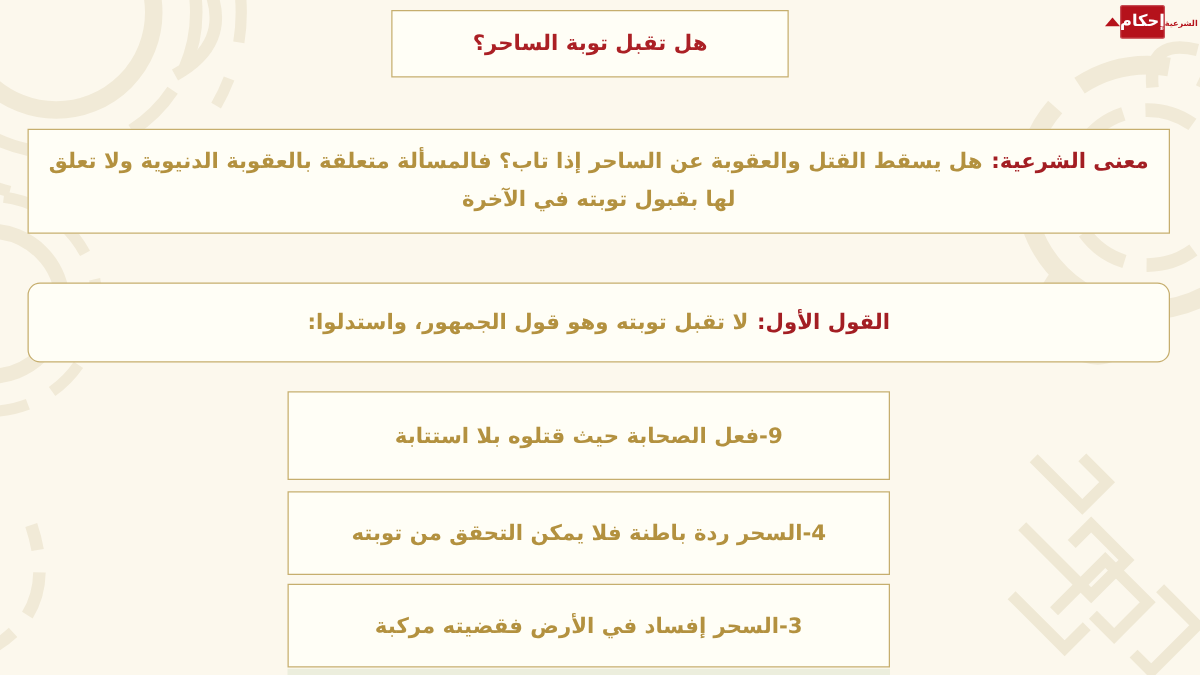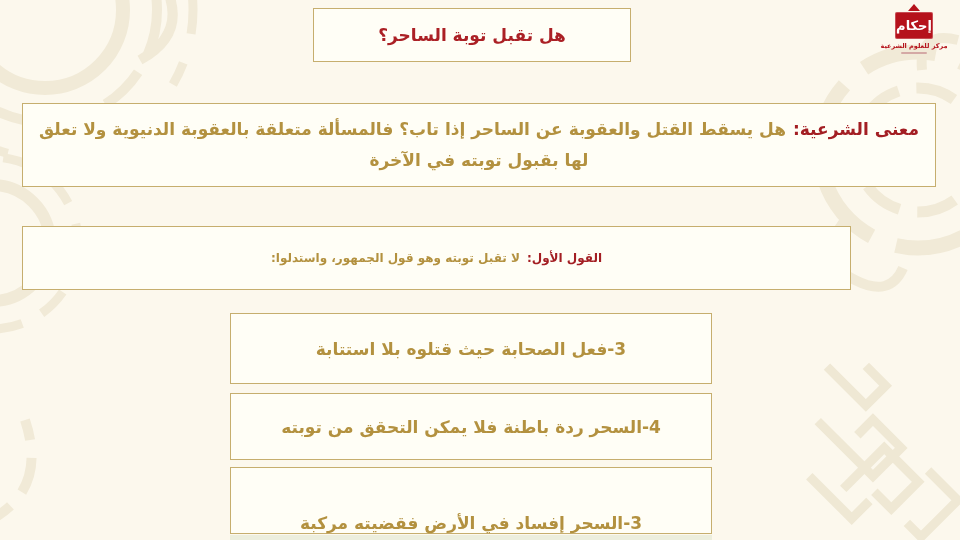--- a/index.html
+++ b/index.html
@@ -11,30 +11,30 @@
   .deco{position:absolute;left:0;top:0;z-index:0;pointer-events:none;}
   .box{
     position:absolute;z-index:1;box-sizing:border-box;
     background:#fffef6;border:1px solid #c6ae6e;
     display:flex;align-items:center;justify-content:center;
     text-align:center;direction:rtl;
     font-weight:bold;color:#b3913f;
   }
   .title-box{left:313px;top:8px;width:318px;height:54px;font-size:17px;color:#ab2025;}
   .meaning-box{left:22px;top:103px;width:914px;height:84px;font-size:17px;line-height:1.85;padding:0 16px;}
-  .opinion-box{left:22px;top:226px;width:829px;height:64px;font-size:12px;}
+  .opinion-box{left:22px;top:226px;width:914px;height:64px;font-size:17px;border-radius:10px;}
   .ev-box{left:230px;width:482px;font-size:17px;}
   .ev1{top:313px;height:71px;}
   .ev2{top:393px;height:67px;}
-  .ev3{top:467px;height:67px;align-items:flex-end;}
+  .ev3{top:467px;height:67px;}
   .red-label{color:#a31e23;margin-left:7px;}
   .bottom-strip{position:absolute;left:230px;top:535px;width:482px;height:5px;background:#eceedd;z-index:1;}
   
   .logo{position:absolute;left:884px;top:4px;width:60px;z-index:2;
-        display:flex;flex-direction:column;align-items:center;}
+        display:flex;flex-direction:row;align-items:center;}
   .logo-dome{width:0;height:0;border-left:6px solid transparent;border-right:6px solid transparent;
              border-bottom:7px solid #b5121b;margin-bottom:1px;}
   .logo-square{width:38px;height:27px;background:#b5121b;color:#ffffff;
                display:flex;align-items:center;justify-content:center;
                font-size:13px;font-weight:bold;border-radius:2px;direction:rtl;
                box-shadow:inset 0 0 0 1px rgba(255,255,255,.25);}
   .logo-subtitle{color:#b5121b;font-size:6.5px;font-weight:bold;margin-top:3px;
                  direction:rtl;white-space:nowrap;}
   .logo-rule{width:26px;height:2px;background:#d4a9a5;margin-top:2px;border-radius:1px;}
 </style>
@@ -90,21 +90,21 @@
     </div>
   </div>
 
   <div class="box opinion-box">
     <div>
       <span class="red-label">القول الأول:</span><span>لا تقبل توبته وهو قول الجمهور، واستدلوا:</span>
     </div>
   </div>
 
   <div class="box ev-box ev1">
-    <span>3-فعل الصحابة حيث قتلوه بلا استتابة</span>
+    <span>9-فعل الصحابة حيث قتلوه بلا استتابة</span>
   </div>
   <div class="box ev-box ev2">
     <span>4-السحر ردة باطنة فلا يمكن التحقق من توبته</span>
   </div>
   <div class="box ev-box ev3">
     <span>3-السحر إفساد في الأرض فقضيته مركبة</span>
   </div>
 
   <div class="bottom-strip"></div>
 

